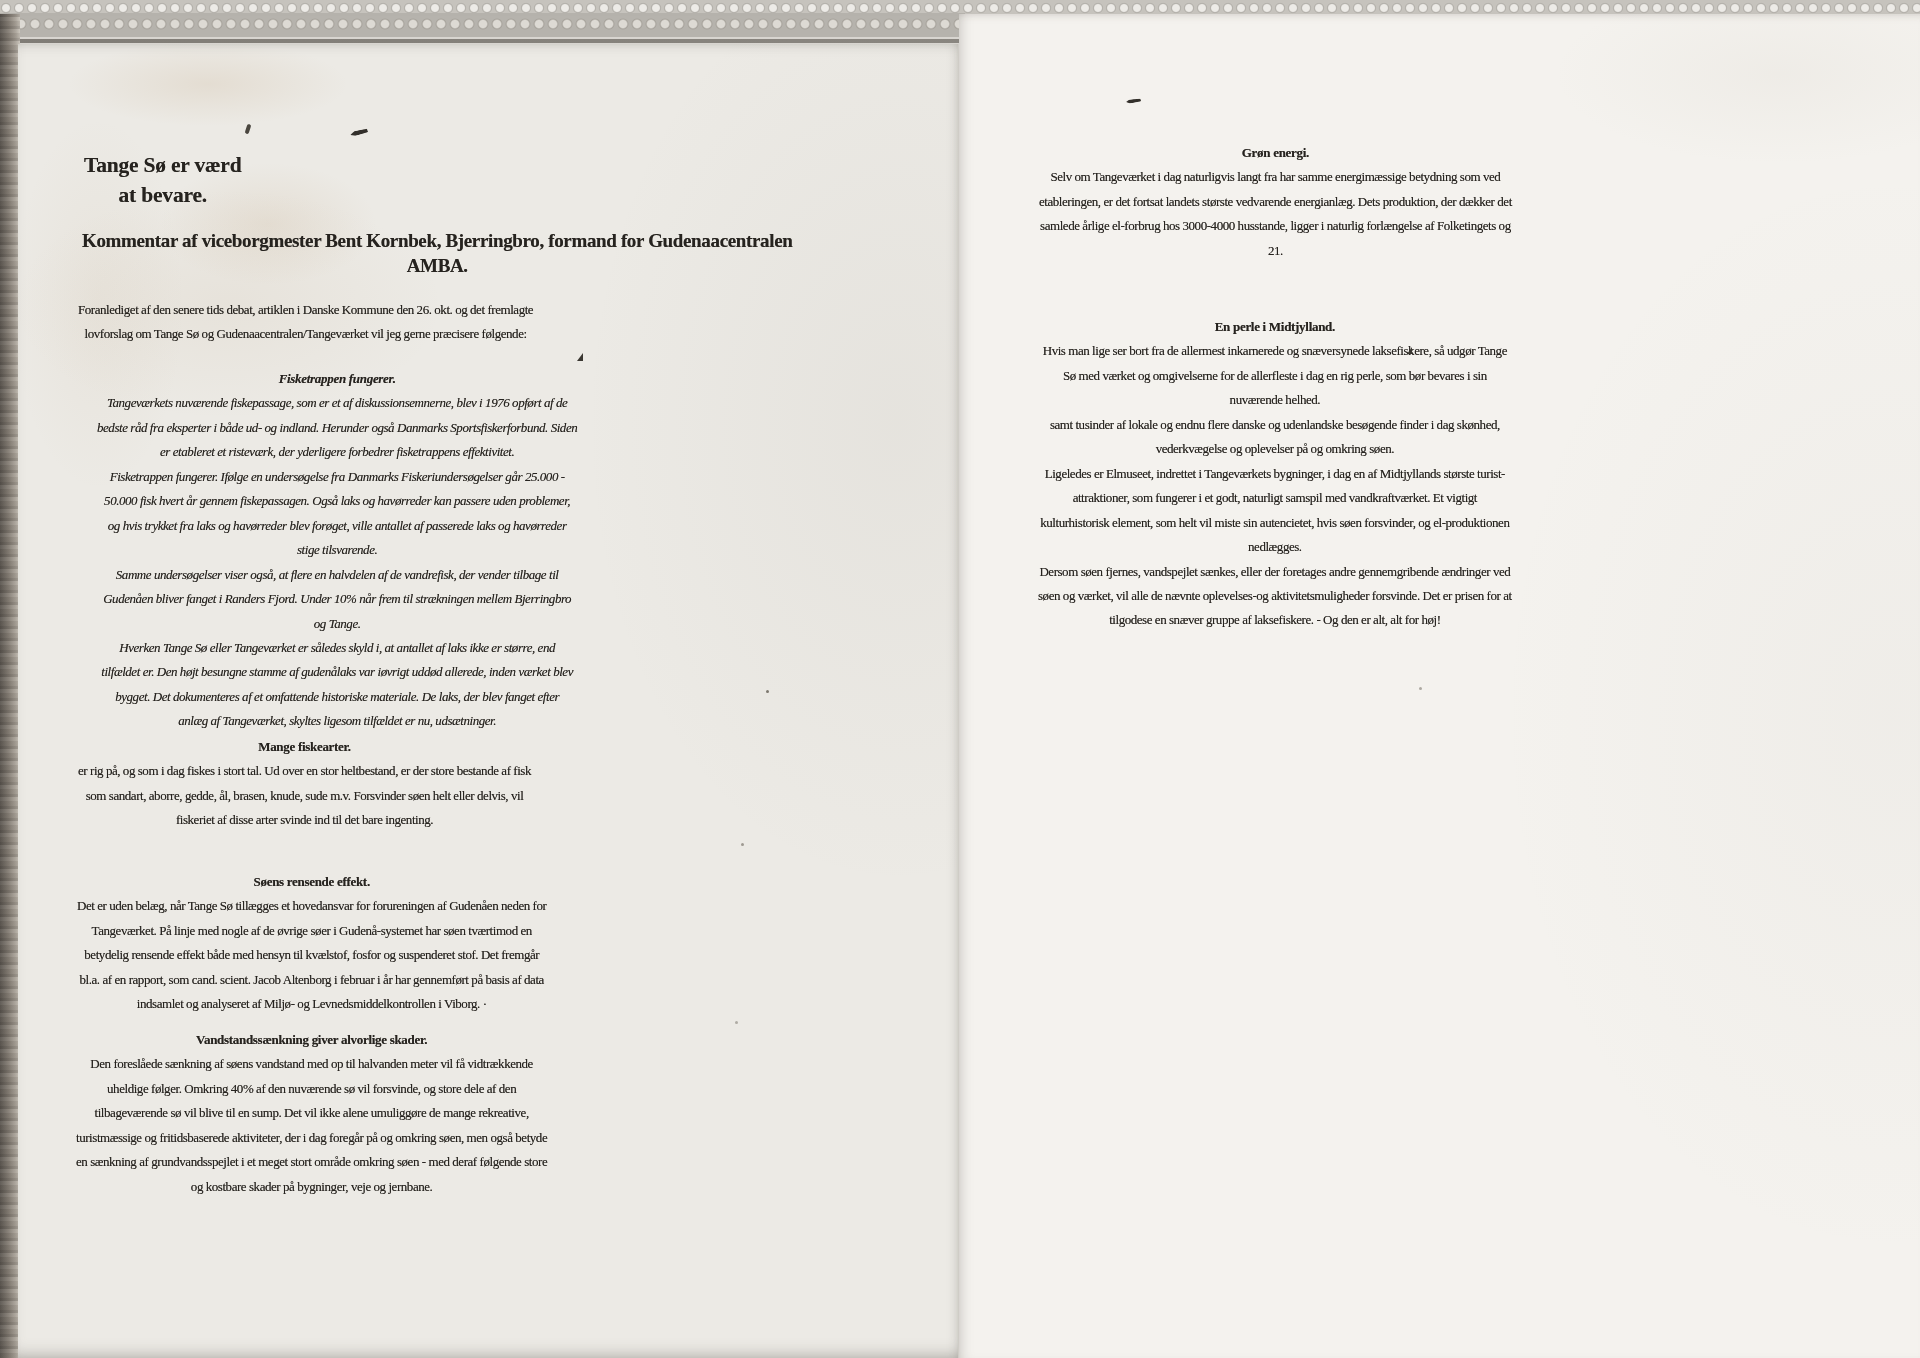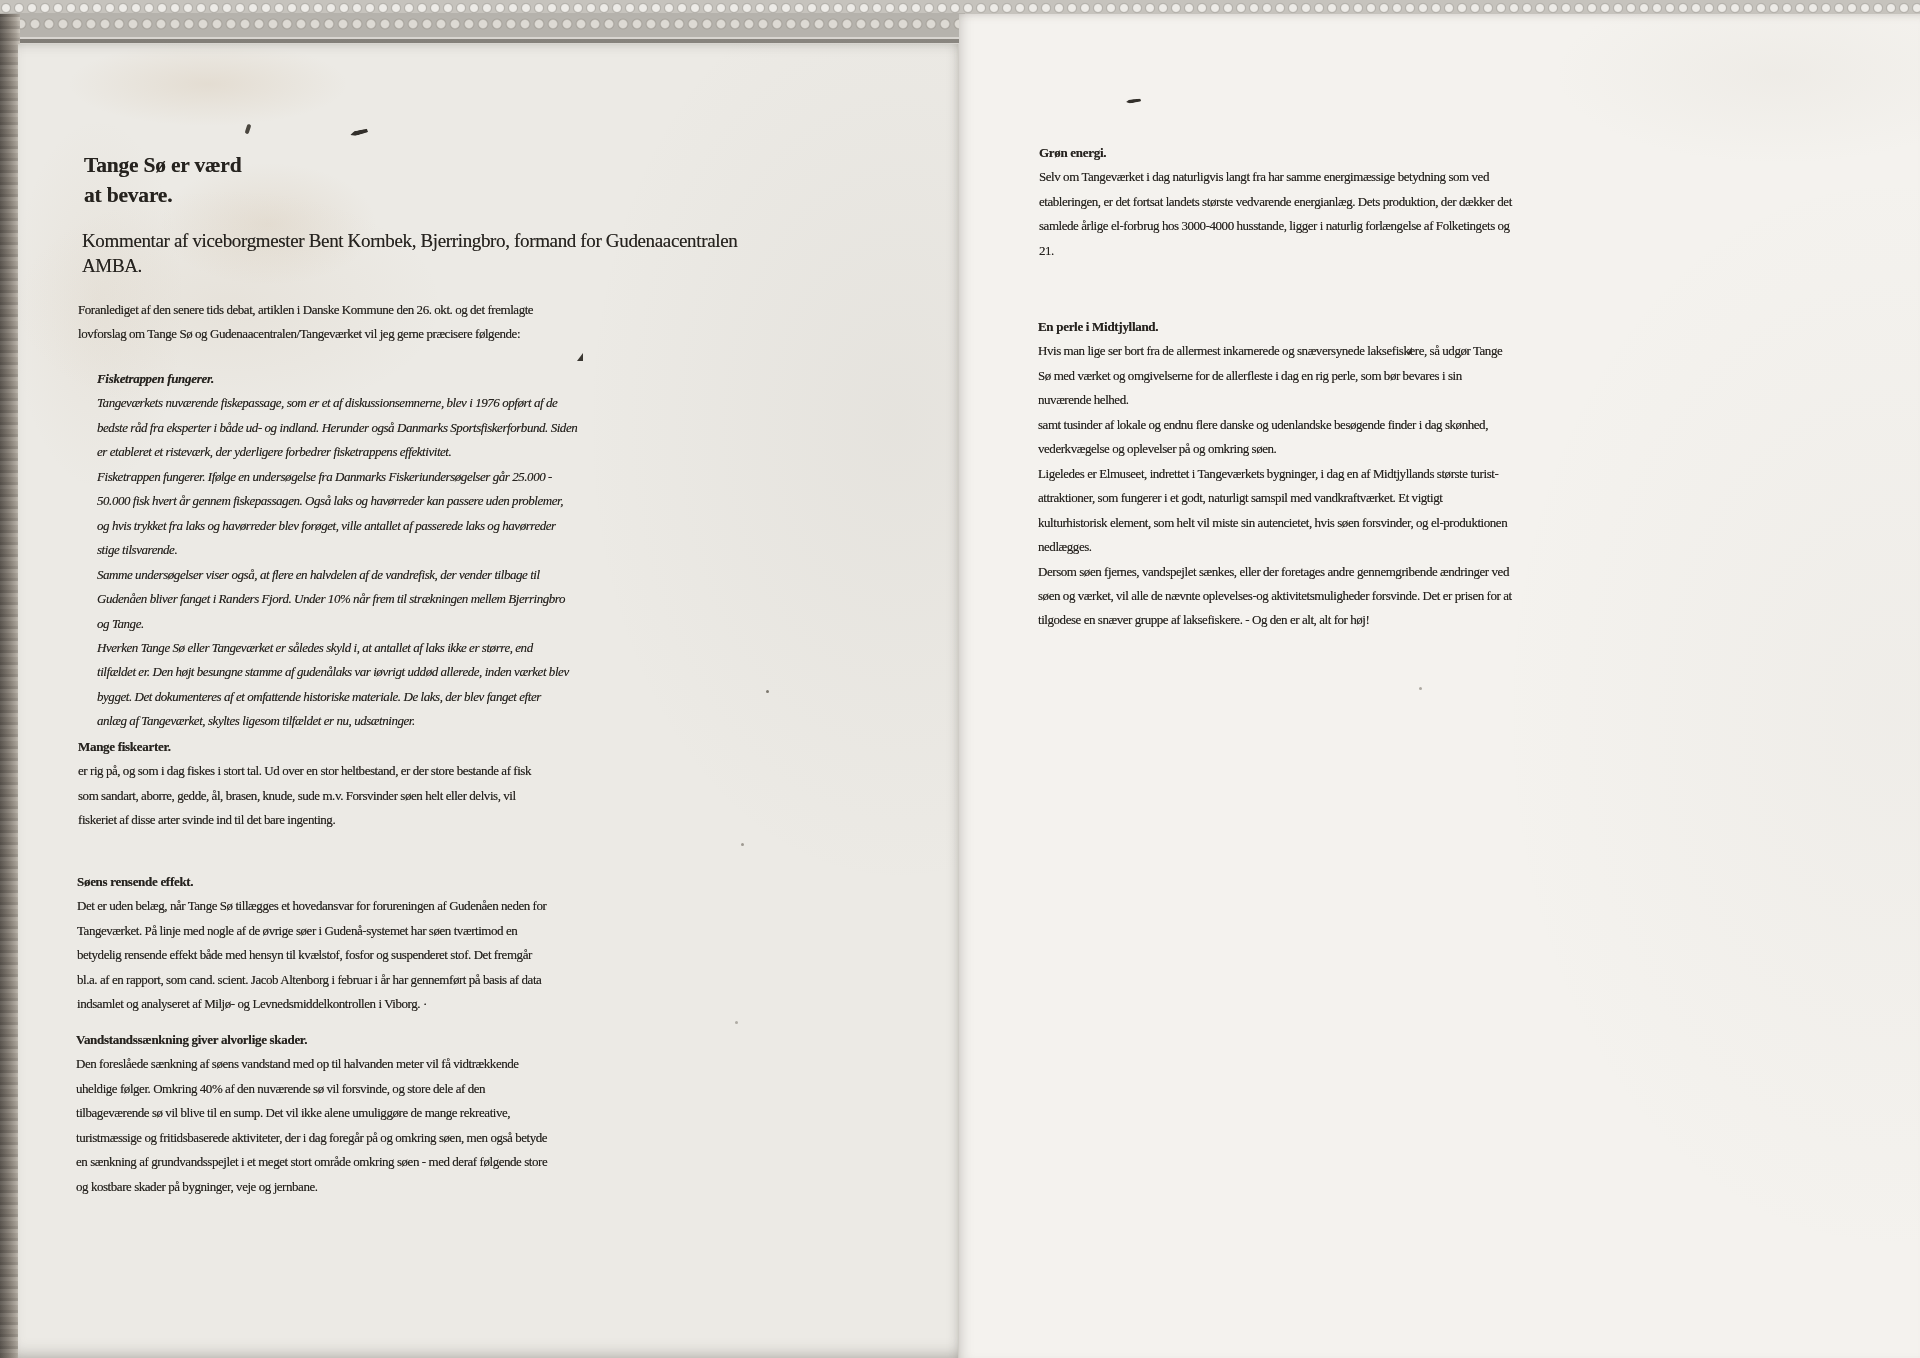--- a/index.html
+++ b/index.html
@@ -1,21 +1,21 @@
 <!DOCTYPE html>
 <html><head>
 <meta charset="utf-8">
 <style>
   html,body{margin:0;padding:0;}
   body{
     width:1920px;height:1358px;overflow:hidden;
     background:#d8d5d0;
     font-family:"Liberation Serif","DejaVu Serif",serif;
   }
-  .scene{position:absolute;left:0;top:0;width:1920px;height:1358px;}
+  .scene{position:absolute;left:0;top:0;width:1920px;height:1358px;text-align:center;}
 
   
   .sleeve-top{
     position:absolute;left:0;top:0;width:1920px;height:16px;
     background-color:#c2bfb9;
     background-image:radial-gradient(circle at 6px 8px,#edebe7 3.4px,#b2afa9 4.6px,#c6c3bd 5.6px);
     background-size:13px 16px;
   }
   .sleeve-top2{
     position:absolute;left:0;top:13px;width:965px;height:24px;
@@ -61,21 +61,21 @@
       radial-gradient(ellipse 300px 120px at 820px 60px, rgba(190,182,168,.10), transparent 75%),
       radial-gradient(ellipse 500px 700px at 930px 700px, rgba(160,154,144,.06), transparent 78%);
     box-shadow:
       inset 10px 0 14px -10px rgba(110,105,98,.40),
       inset 0 8px 10px -8px rgba(125,120,113,.30);
   }
 
   
   .ink{color:#26231f;text-shadow:0 0 .6px rgba(42,38,32,.55);}
   .title-block{position:absolute;left:66px;top:106px;font-size:21.5px;line-height:30px;font-weight:700;letter-spacing:-.2px;}
-  .byline-block{position:absolute;left:64px;top:184px;font-size:19px;line-height:25px;font-weight:400;letter-spacing:-.35px;}
+  .byline-block{position:absolute;left:64px;top:184px;font-size:19px;line-height:25px;font-weight:700;letter-spacing:-.35px;}
   .sec{position:absolute;font-size:13px;line-height:24.45px;letter-spacing:-.45px;}
   .sec-heading{font-weight:700;letter-spacing:-.3px;white-space:nowrap;}
   .text-line,.title-line,.byline-line{white-space:nowrap;}
 
   #lsec0{left:60px;top:254px;}
   #lsec1{left:79px;top:323px;font-style:italic;}
   #lsec2{left:60px;top:691px;}
   #lsec3{left:59px;top:826px;}
   #lsec4{left:58px;top:984px;}
   #rsec0{left:80px;top:127px;}

